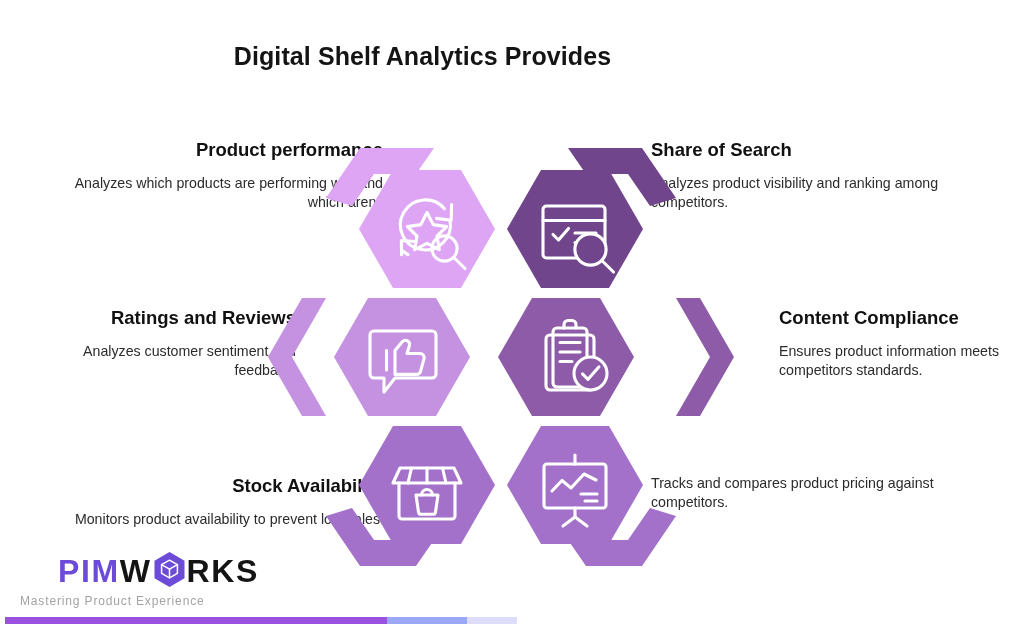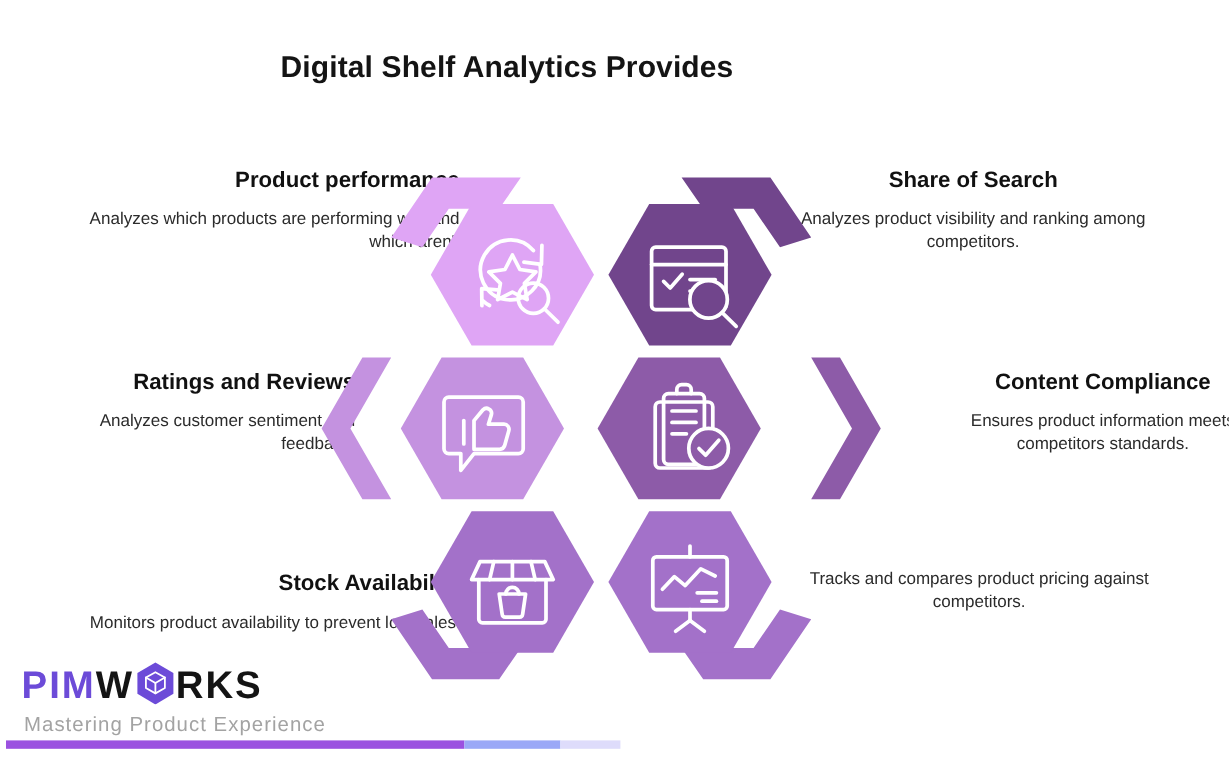--- a/index.html
+++ b/index.html
@@ -31,21 +31,21 @@
     color:#111111;
     line-height:1.25;
     margin-bottom:13px;
   }
   .txt-block .t-desc {
     font-size:14.2px;
     color:#2b2b2b;
     line-height:1.33;
   }
   .align-r { text-align:right; }
-  .align-l { text-align:center; }
+  .align-l { text-align:left; }
 
   #blk-product    { left:58px;  top:138px; width:325px; }
   #blk-share      { left:651px; top:138px; width:320px; }
   #blk-ratings    { left:40px;  top:306px; width:256px; }
   #blk-content    { left:779px; top:306px; width:280px; }
   #blk-stock      { left:60px;  top:474px; width:324px; }
   #blk-price      { left:651px; top:474px; width:330px; }
 
   
   #hex-cluster {
@@ -66,26 +66,27 @@
   
   #logo { position:absolute; left:18px; top:553px; }
   #logo-word {
     font-size:32px;
     font-weight:bold;
     letter-spacing:1.6px;
     line-height:1;
     display:flex;
     align-items:center;
     height:36px;
+    margin-left:40px;
   }
   .logo-pim  { color:#6c4bd8; }
   .logo-dark { color:#141414; }
   #logo-mark { margin:0 1px; display:inline-block; }
   #logo-tag {
-    font-size:17px;
+    font-size:12px;
     color:#a3a3a3;
     letter-spacing:0.85px;
     margin-top:5px;
     margin-left:2px;
   }
 
   
   #progress-bar {
     position:absolute;
     left:5px; top:617px;

